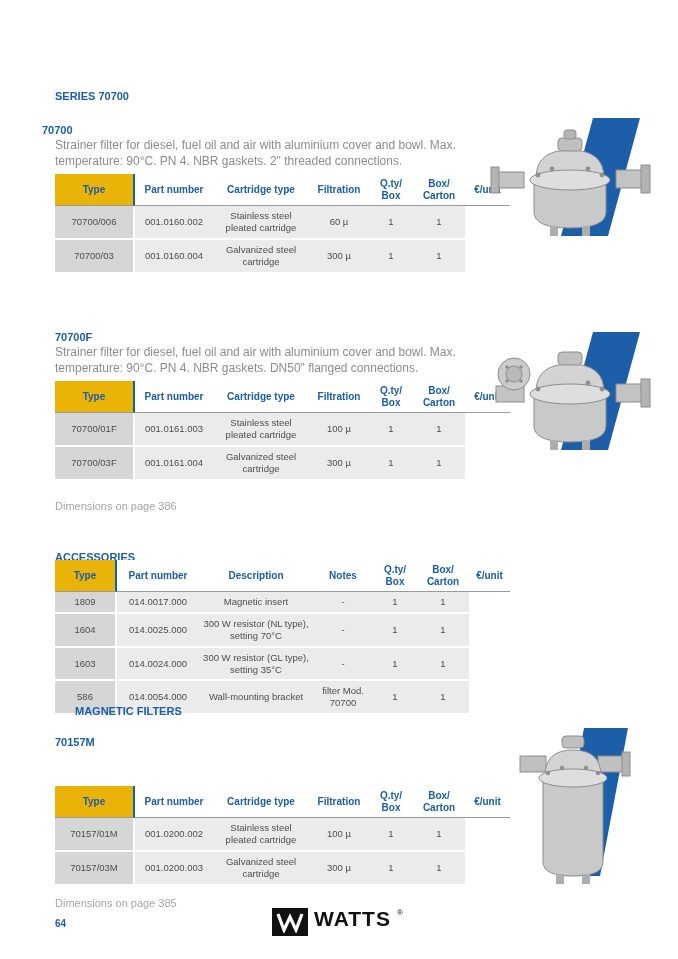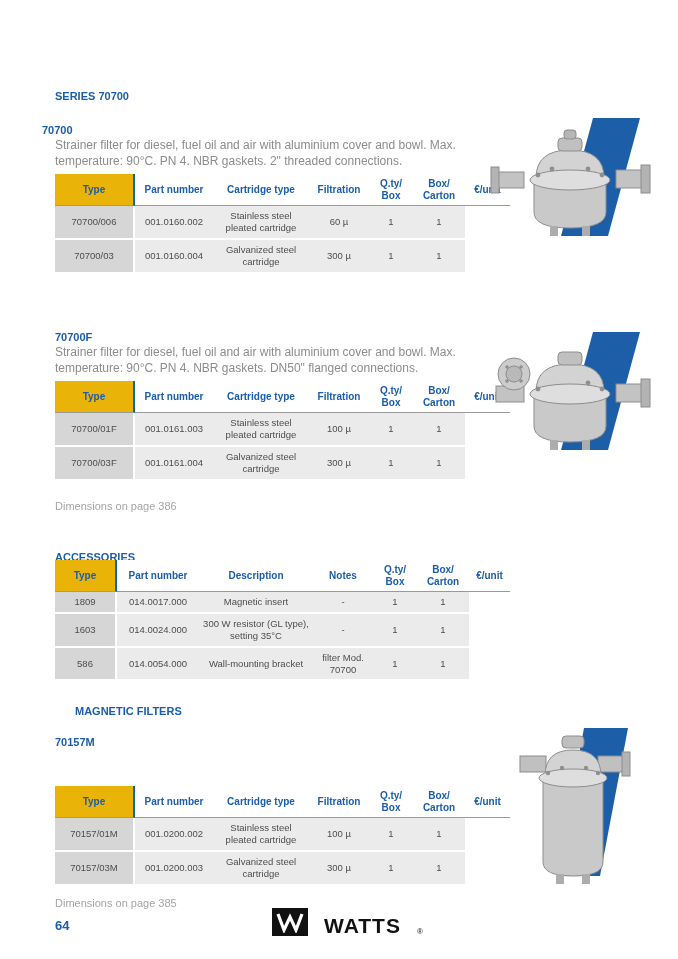--- a/index.html
+++ b/index.html
@@ -71,22 +71,22 @@
   .tbl-acc .col4{width:40px;}
   .tbl-acc .col5{width:48px;}
   .tbl-acc .col6{width:37px;}
 
   
   #photo1{left:490px;top:116px;}
   #photo2{left:490px;top:330px;}
   #photo3{left:498px;top:726px;}
 
   
-  #pagenum{left:55px;top:918px;font-size:13px;color:#1a5dab;font-weight:bold;}
-  #logo{left:272px;top:908px;display:flex;align-items:flex-end;gap:16px;}
+  #pagenum{left:55px;top:918px;font-size:10px;color:#1a5dab;font-weight:bold;}
+  #logo{left:272px;top:908px;display:flex;align-items:flex-start;gap:6px;}
   .logo-box{width:36px;height:28px;background:#111111;display:flex;align-items:center;justify-content:center;}
   .logo-text{font-size:21px;font-weight:bold;color:#111111;letter-spacing:1px;line-height:1;}
   .logo-reg{font-size:8px;color:#111111;vertical-align:super;}
 </style>
 </head>
 <body>
 
 <div class="page">
 
 
@@ -246,20 +246,29 @@
           <tr>
             <td class="col0">1809</td>
             <td class="col1">014.0017.000</td>
             <td class="col2">Magnetic insert</td>
             <td class="col3">-</td>
             <td class="col4">1</td>
             <td class="col5">1</td>
             <td class="col6"></td>
           </tr>
           <tr>
+            <td class="col0">1604</td>
+            <td class="col1">014.0025.000</td>
+            <td class="col2">300 W resistor (NL type), setting 70°C</td>
+            <td class="col3">-</td>
+            <td class="col4">1</td>
+            <td class="col5">1</td>
+            <td class="col6"></td>
+          </tr>
+          <tr>
             <td class="col0">1603</td>
             <td class="col1">014.0024.000</td>
             <td class="col2">300 W resistor (GL type), setting 35°C</td>
             <td class="col3">-</td>
             <td class="col4">1</td>
             <td class="col5">1</td>
             <td class="col6"></td>
           </tr>
           <tr>
             <td class="col0">586</td>

